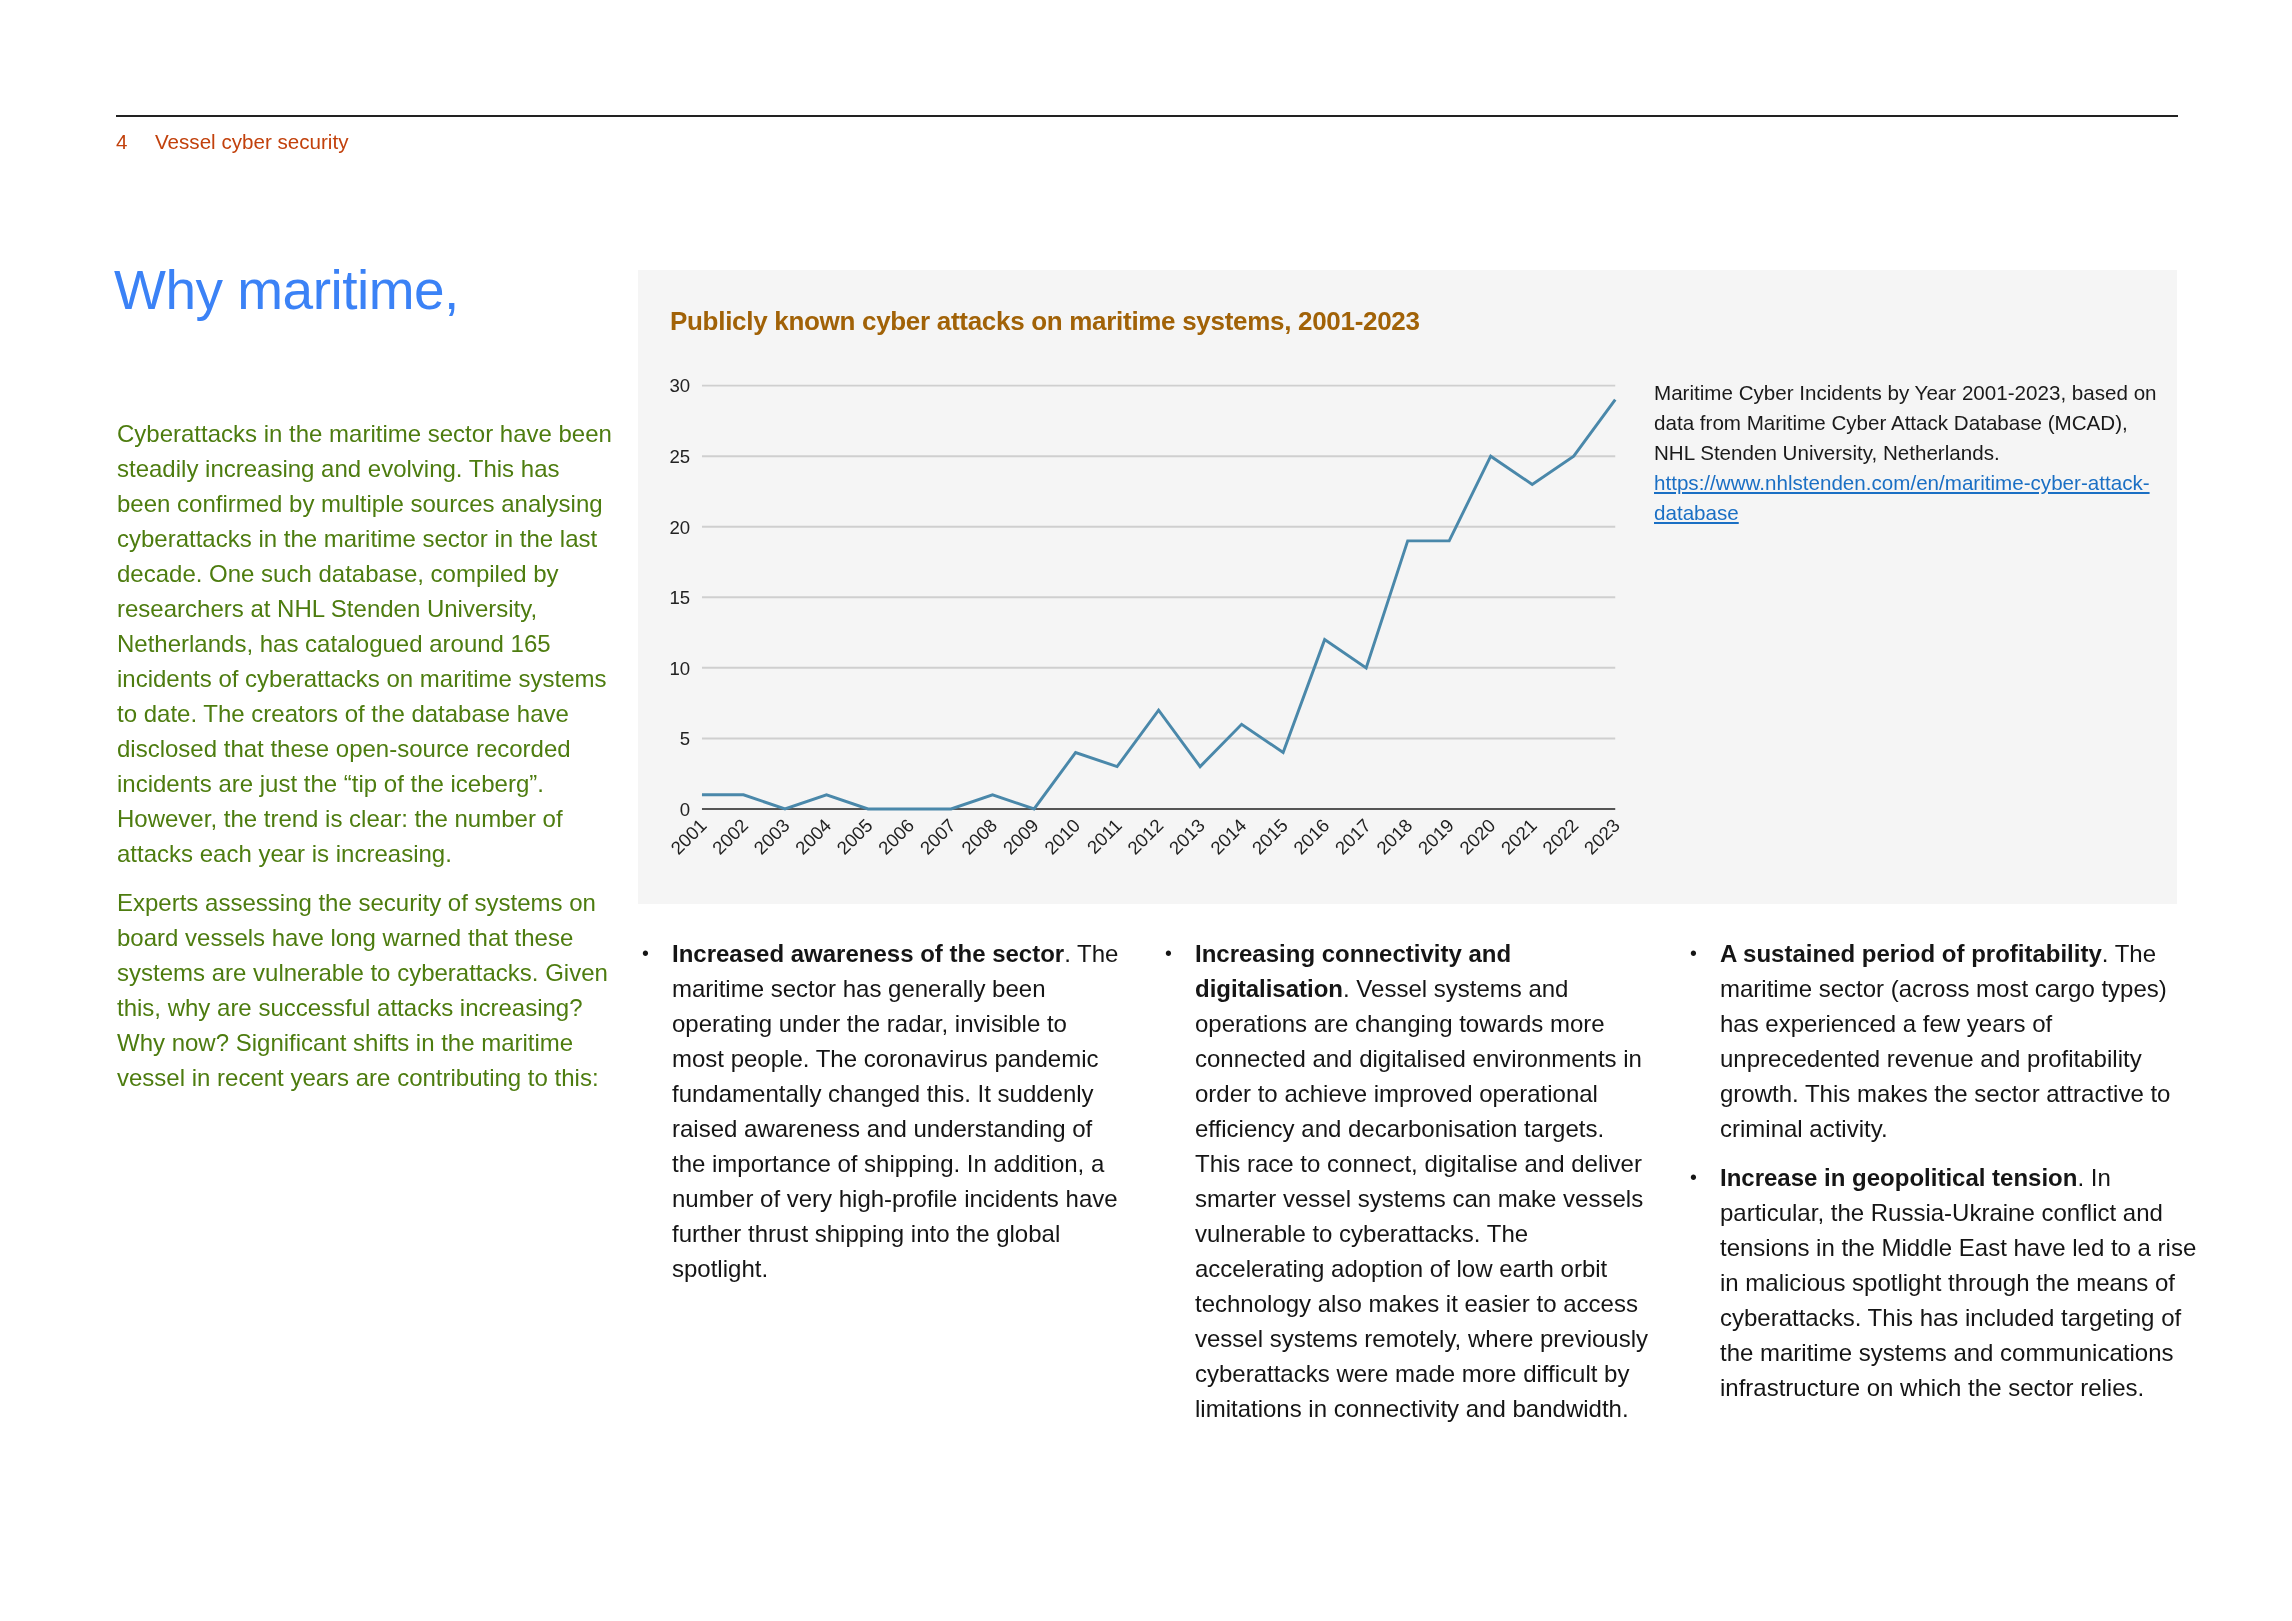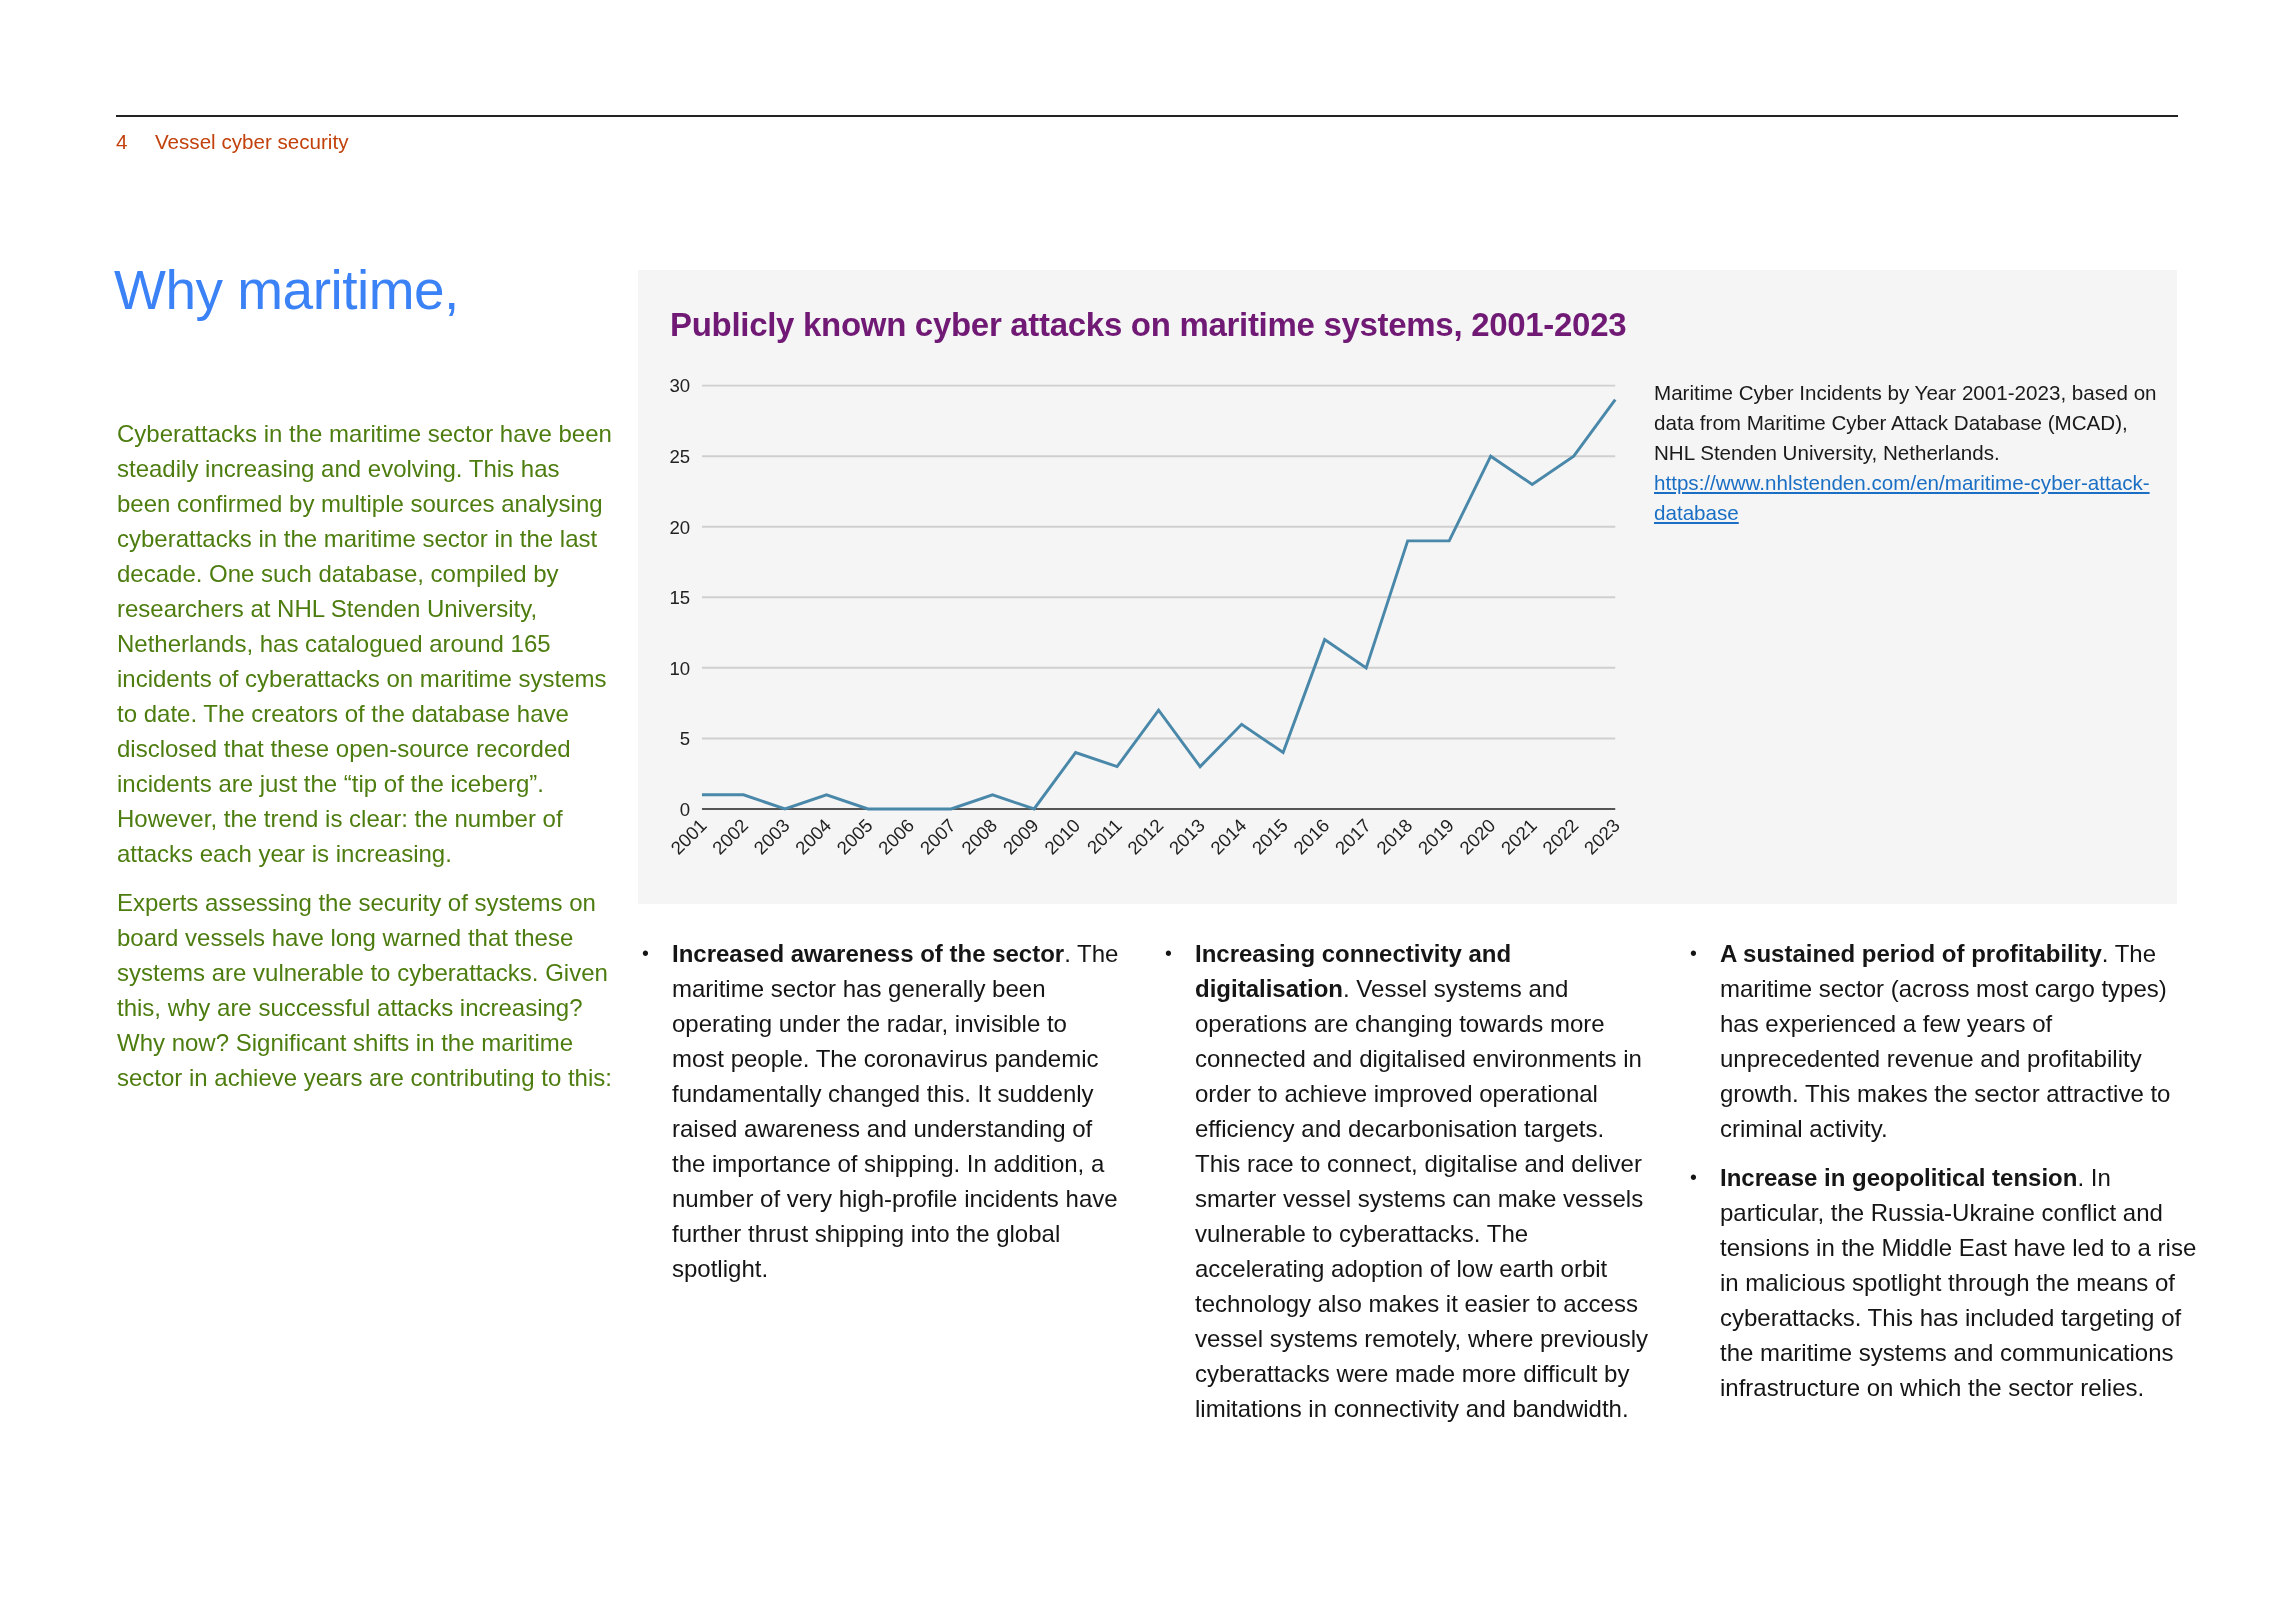--- a/index.html
+++ b/index.html
@@ -12,21 +12,21 @@
   .running-head { position: absolute; left: 116px; top: 130px; font-size: 20.6px; color: #c2410c; white-space: nowrap; }
   .running-head .pg { display: inline-block; width: 39px; }
   .title {
     position: absolute; left: 114px; top: 257px; margin: 0;
     font-size: 55px; line-height: 67px; font-weight: normal; color: #3b82f6; letter-spacing: -0.5px;
   }
   .title span { display: block; }
   .left-col { position: absolute; left: 117px; top: 416px; width: 495px; font-size: 24px; line-height: 35px; color: #4d7c0f; }
   .left-col p { margin: 0 0 13.7px 0; }
   .chart-box { position: absolute; left: 638px; top: 270px; width: 1539px; height: 634px; background: #f5f5f5; }
-  .chart-title { position: absolute; left: 670px; top: 306px; font-size: 33px; font-weight: bold; color: #701a75; white-space: nowrap; letter-spacing: -0.3px; }
+  .chart-title { position: absolute; left: 670px; top: 306px; font-size: 26px; font-weight: bold; color: #a16207; white-space: nowrap; letter-spacing: -0.3px; }
   #chart-svg { position: absolute; left: 638px; top: 270px; }
   .note { position: absolute; left: 1654px; top: 378px; width: 510px; font-size: 20.6px; line-height: 30px; color: #1a1a1a; }
   .note a { color: #1a6fc4; text-decoration: underline; }
   .bullets { position: absolute; top: 936px; font-size: 24px; line-height: 35px; color: #151515; }
   .bullets ul { list-style: none; margin: 0; padding: 0; }
   .bullets li { position: relative; padding-left: 32px; margin-bottom: 13.7px; }
   .bullets li .dot { position: absolute; left: 2px; top: 0; font-size: 19.6px; }
   .bullets b { font-weight: bold; }
   .col1 { left: 640px; width: 480px; }
   .col2 { left: 1163px; width: 490px; }
@@ -39,21 +39,21 @@
 <div class="running-head">
   <span class="pg">4</span><span>Vessel cyber security</span>
 </div>
 
 <h1 class="title">
   <span>Why maritime,</span>
 </h1>
 
 <div class="left-col">
   <p>Cyberattacks in the maritime sector have been steadily increasing and evolving. This has been confirmed by multiple sources analysing cyberattacks in the maritime sector in the last decade. One such database, compiled by researchers at NHL Stenden University, Netherlands, has catalogued around 165 incidents of cyberattacks on maritime systems to date. The creators of the database have disclosed that these open-source recorded incidents are just the “tip of the iceberg”. However, the trend is clear: the number of attacks each year is increasing.</p>
-  <p>Experts assessing the security of systems on board vessels have long warned that these systems are vulnerable to cyberattacks. Given this, why are successful attacks increasing? Why now? Significant shifts in the maritime sector in achieve years are contributing to this:</p>
+  <p>Experts assessing the security of systems on board vessels have long warned that these systems are vulnerable to cyberattacks. Given this, why are successful attacks increasing? Why now? Significant shifts in the maritime vessel in recent years are contributing to this:</p>
 </div>
 
 <div class="chart-box"></div>
 <div class="chart-title">Publicly known cyber attacks on maritime systems, 2001-2023</div>
 
 <svg id="chart-svg" width="1539" height="634" viewBox="0 0 1570 647">
   <g id="grid-layer">
       <line x1="65" x2="997" y1="550" y2="550" stroke="#555555" stroke-width="2"></line>
       <line x1="65" x2="997" y1="478" y2="478" stroke="#cfcfcf" stroke-width="2"></line>
       <line x1="65" x2="997" y1="406" y2="406" stroke="#cfcfcf" stroke-width="2"></line>

